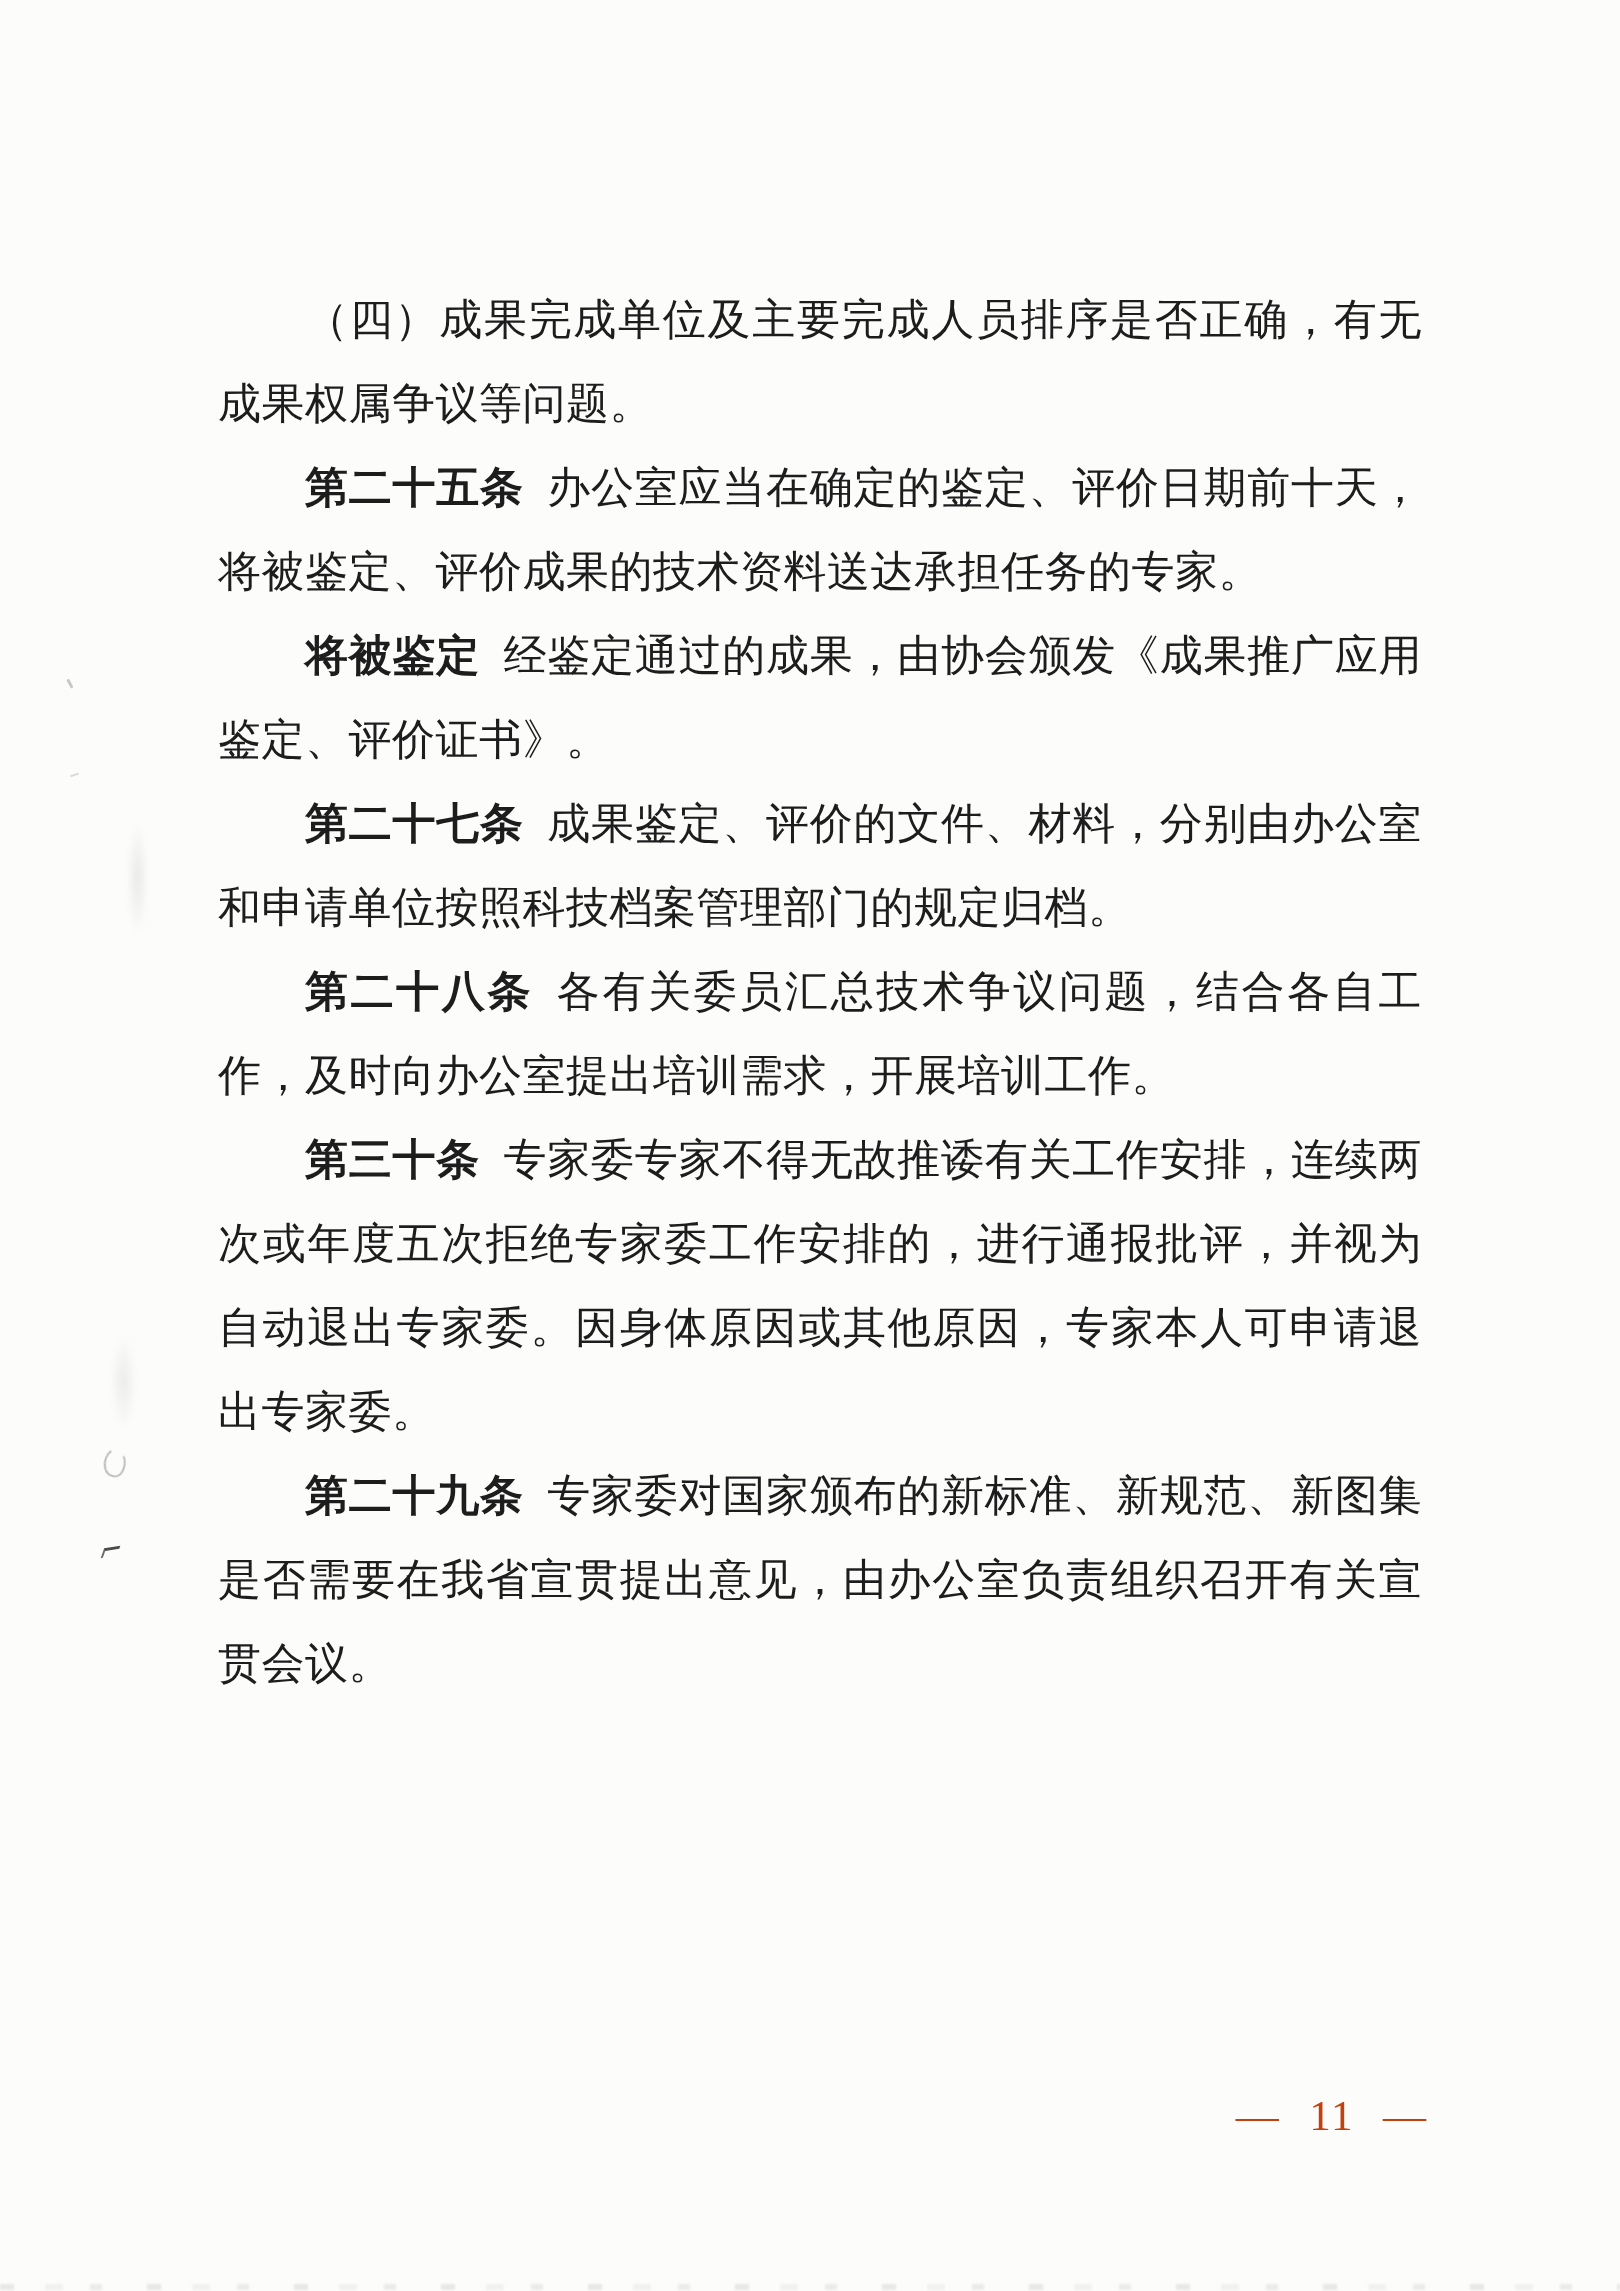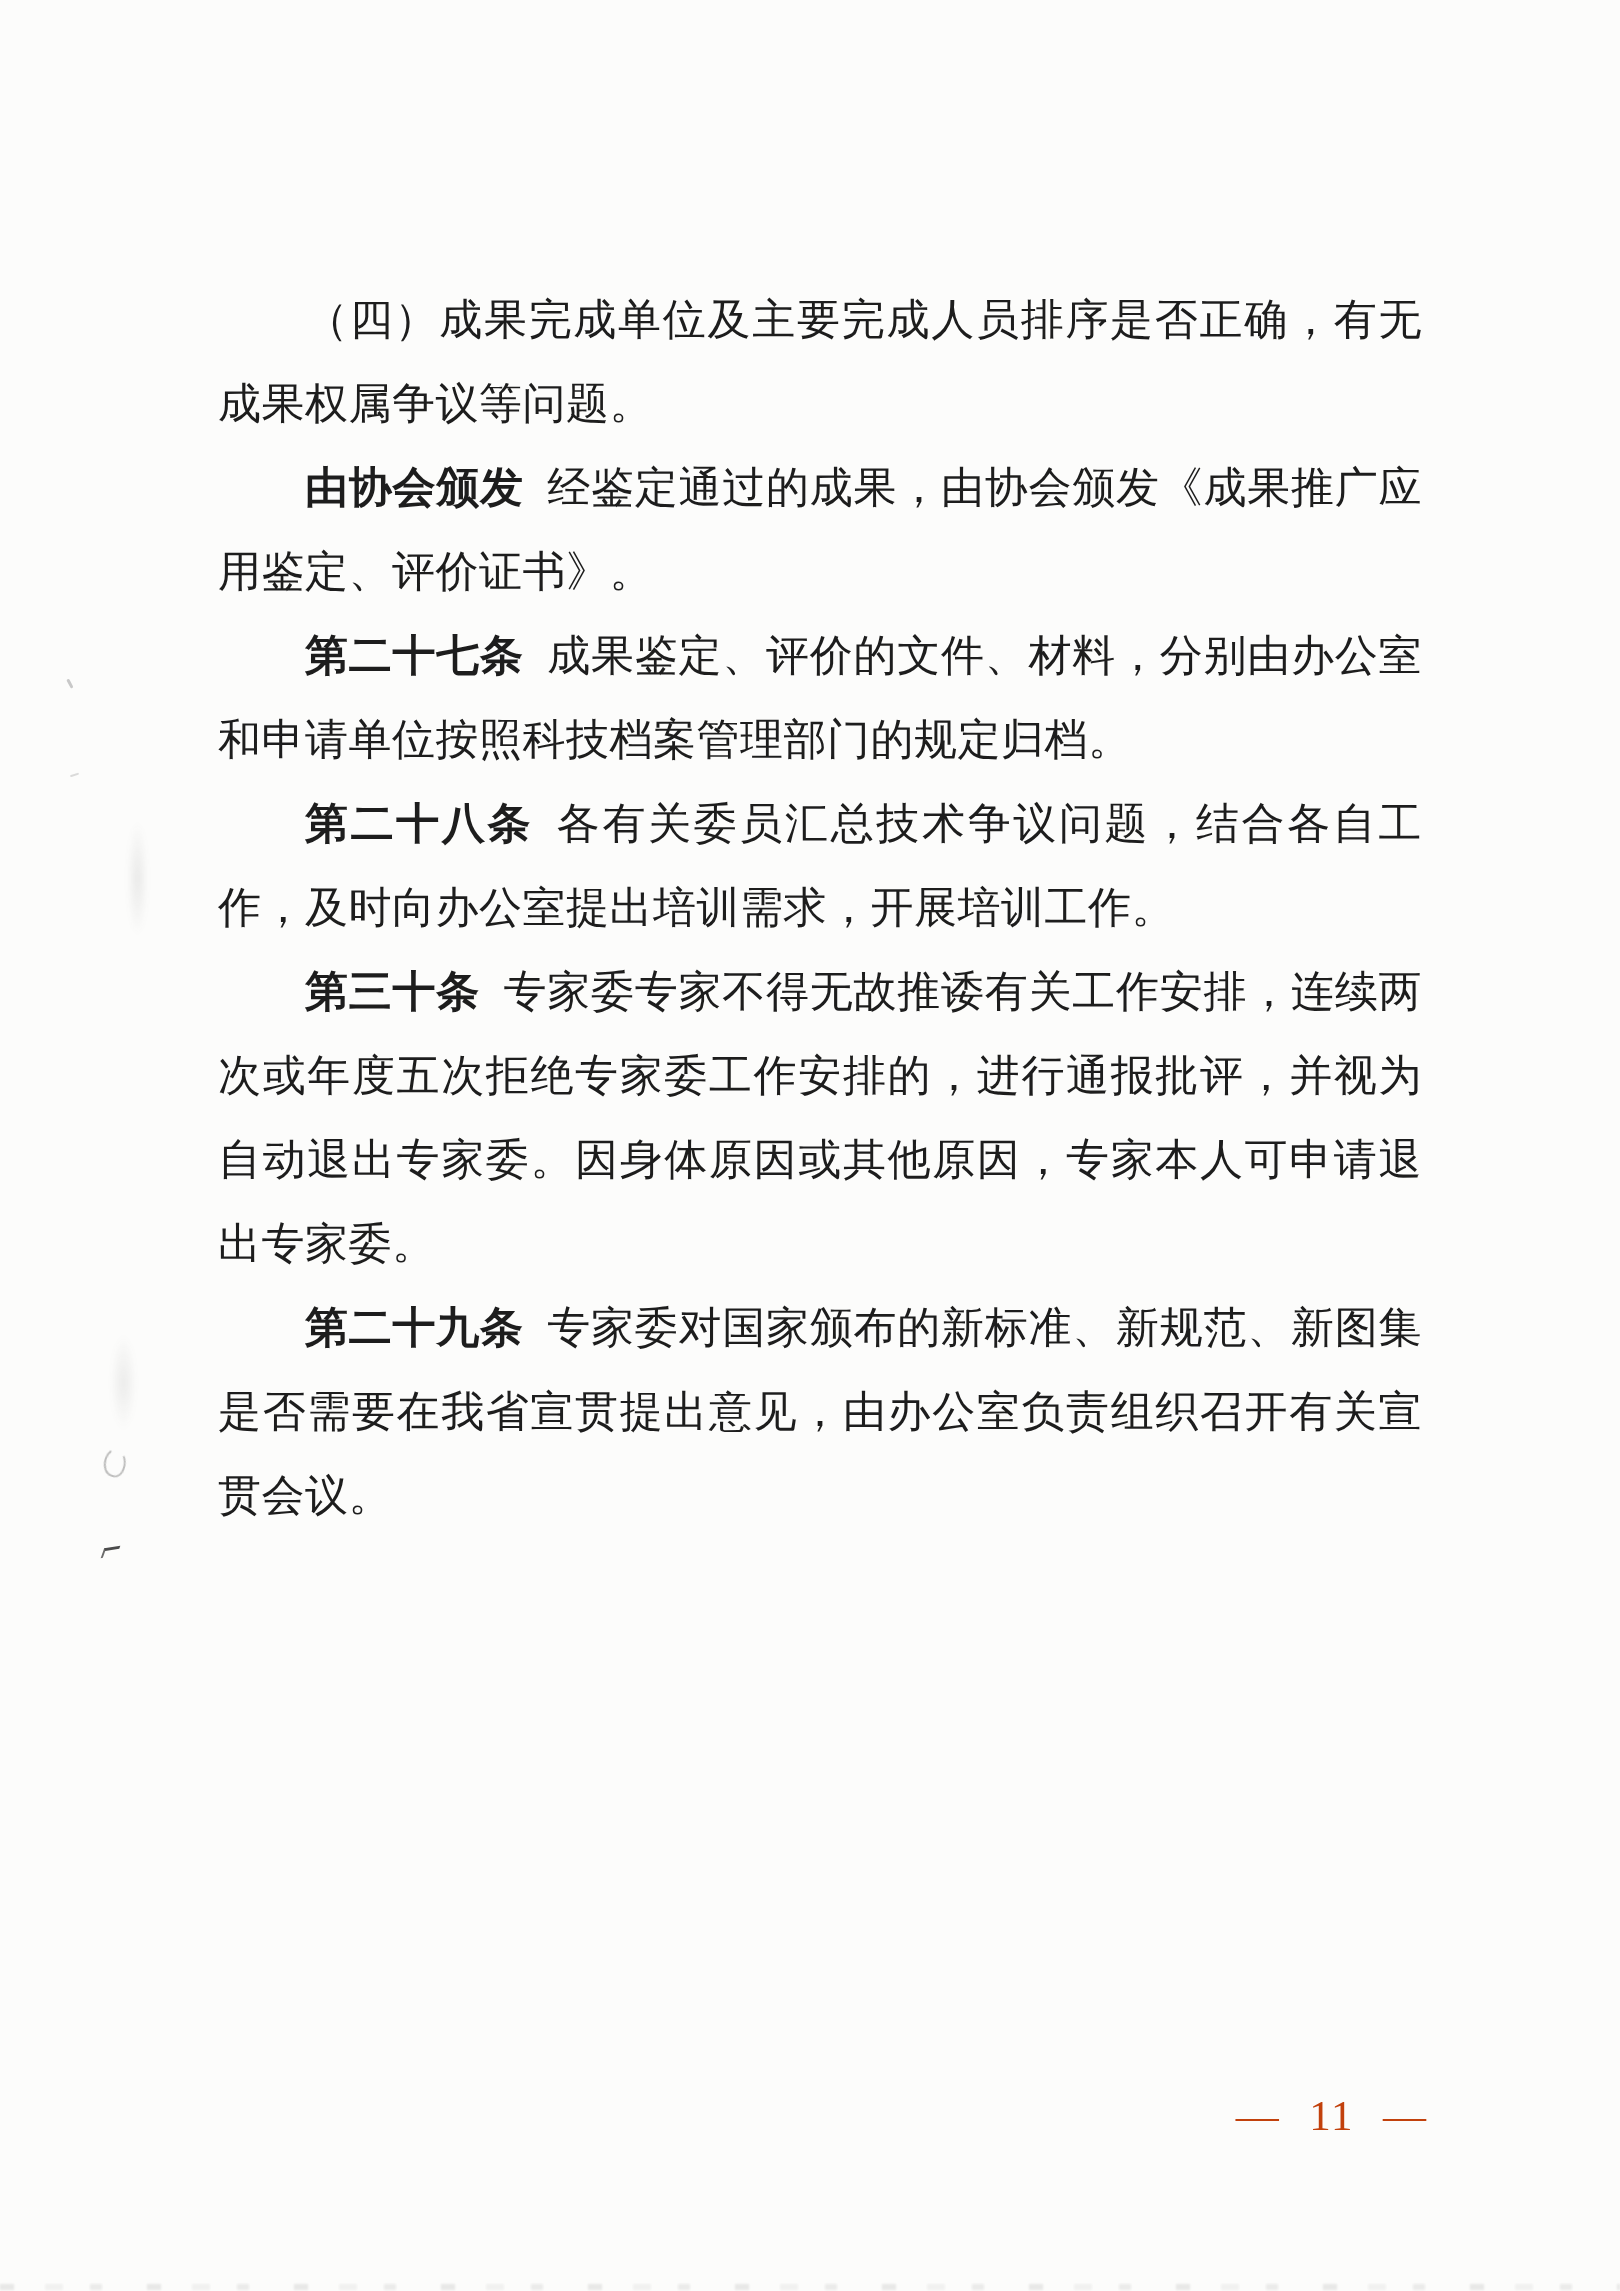--- a/index.html
+++ b/index.html
@@ -107,23 +107,26 @@
 <body>
 
 <div class="page">
 
   <div class="content">
 
     <p class="para">
       <span>（四）成果完成单位及主要完成人员排序是否正确，有无成果权属争议等问题。</span>
     </p>
 
+    <p class="para">
+      <span class="article-head">第二十五条</span><span>办公室应当在确定的鉴定、评价日期前十天，将被鉴定、评价成果的技术资料送达承担任务的专家。</span>
+    </p>
 
     <p class="para">
-      <span class="article-head">由协会颁发</span><span>经鉴定通过的成果，由协会颁发《成果推广应用鉴定、评价证书》。</span>
+      <span class="article-head">将被鉴定</span><span>经鉴定通过的成果，由协会颁发《成果推广应用鉴定、评价证书》。</span>
     </p>
 
     <p class="para">
       <span class="article-head">第二十七条</span><span>成果鉴定、评价的文件、材料，分别由办公室和申请单位按照科技档案管理部门的规定归档。</span>
     </p>
 
 
     <p class="para">
       <span class="article-head">第二十八条</span><span>各有关委员汇总技术争议问题，结合各自工作，及时向办公室提出培训需求，开展培训工作。</span>
     </p>

